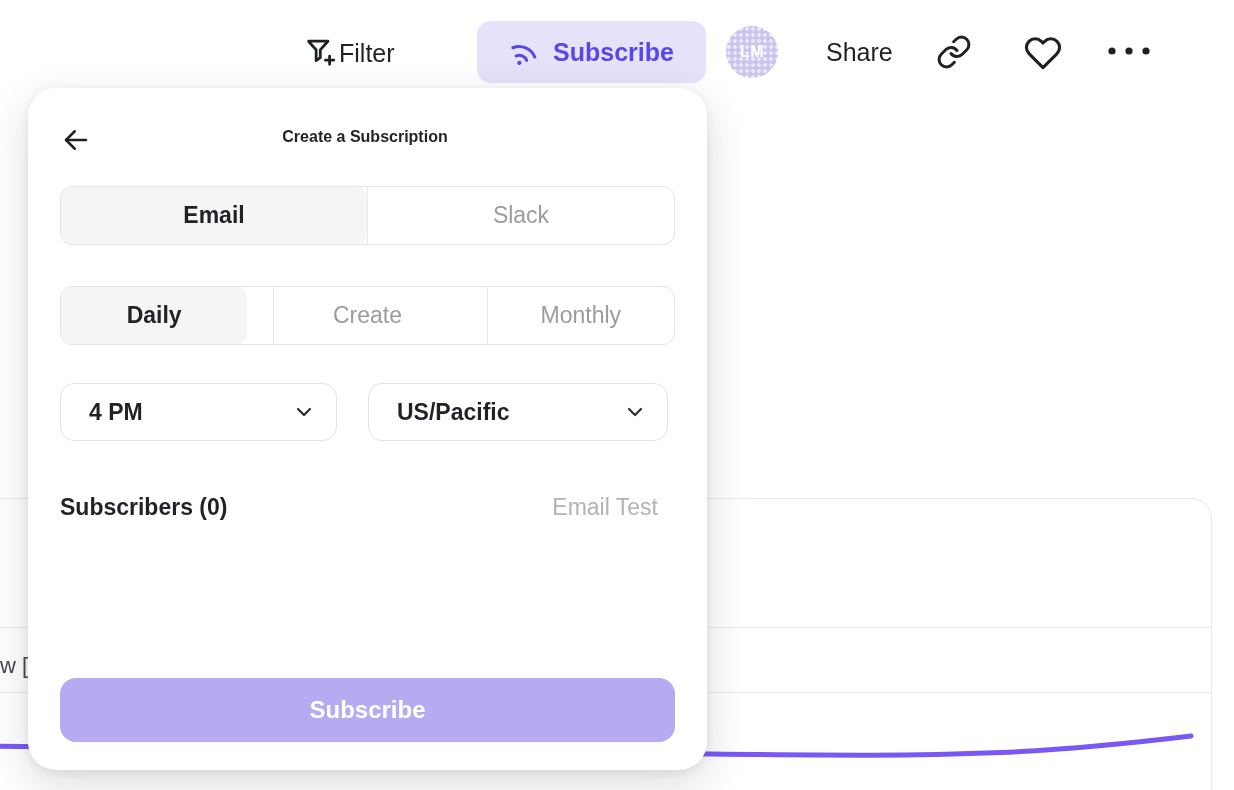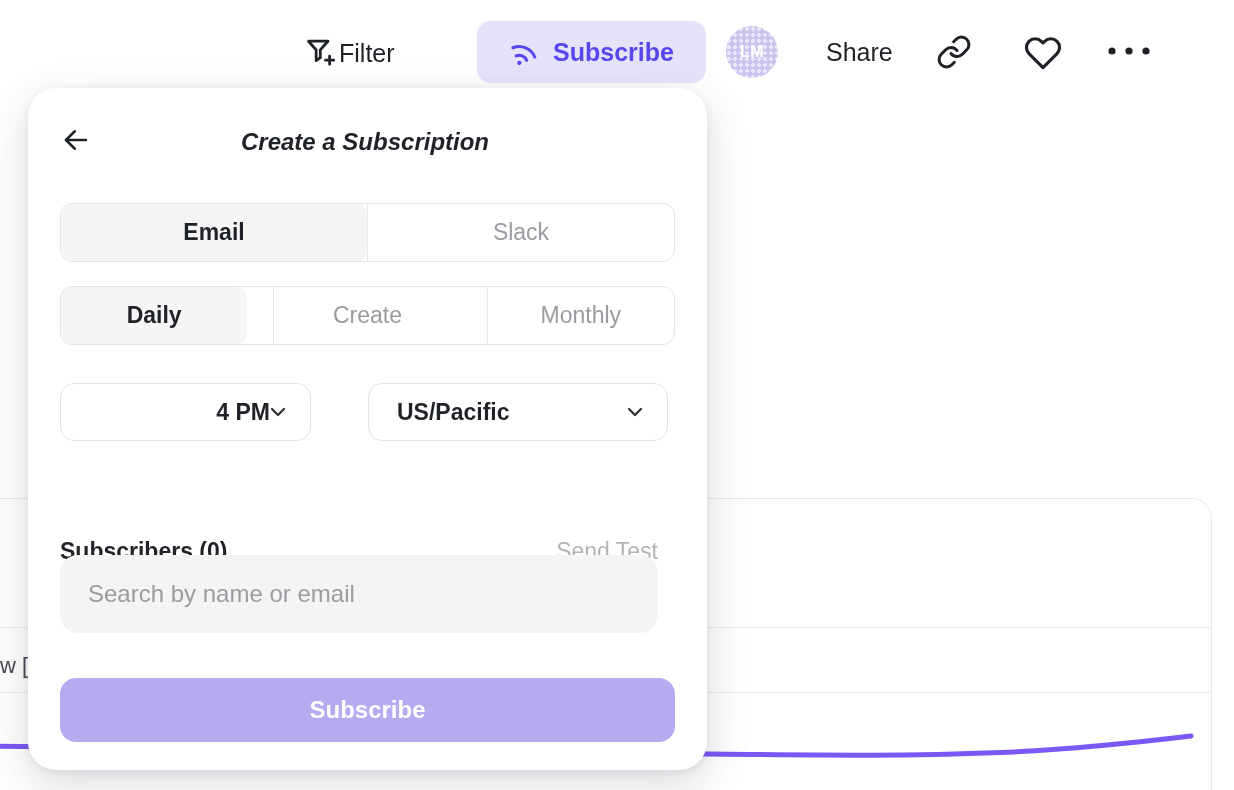--- a/index.html
+++ b/index.html
@@ -49,50 +49,50 @@
   
   .modal {
     position:absolute; left:28px; top:88px; width:679px; height:682px;
     background:#fff; border-radius:28px;
     box-shadow:0 14px 44px rgba(35,35,60,.16), 0 2px 10px rgba(35,35,60,.08);
   }
   .back-btn { position:absolute; left:32px; top:36px; width:32px; height:32px;
     display:flex; align-items:center; justify-content:center; cursor:pointer; }
   .modal-title {
     position:absolute; left:0; right:5px; top:40px; text-align:center;
-    font-size:24px; font-weight:600; color:#1f2227;font-style:italic;
+    font-size:16px; font-weight:600; color:#1f2227;
   }
   .seg {
     position:absolute; left:32px; width:615px; height:59px;
     border:1px solid #e4e4e8; border-radius:12px; display:flex; overflow:hidden;
     background:#fff;
   }
-  .seg.channels { top:115px; }
+  .seg.channels { top:98px; }
   .seg.freq { top:198px;gap:26px; }
   .seg-cell {
     flex:1; display:flex; align-items:center; justify-content:center;
     font-size:23px; font-weight:500; color:#9b9ba1; cursor:pointer;
     border-left:1px solid #e9e9ec;
   }
   .seg-cell:first-child { border-left:none; }
   .seg-cell.selected {
     background:#f5f5f6; color:#1f2227; font-weight:600; border-radius:10px;
     border-left:none;
   }
   .select-box {
     position:absolute; top:295px; height:58px; border:1px solid #e3e3e6;
     border-radius:14px; display:flex; align-items:center; justify-content:space-between;
     padding:0 24px 0 28px; cursor:pointer; background:#fff;
   }
   .select-box .val { font-size:23px; font-weight:600; color:#1f2227; }
-  .select-time { left:32px; width:251px;justify-content:flex-end; }
+  .select-time { left:32px; width:277px; }
   .select-tz   { left:340px; width:300px; }
   .subs-row {
     position:absolute; left:32px; top:404px; width:598px; height:30px;
-    display:flex; align-items:center; justify-content:space-between;margin-top:44px;
+    display:flex; align-items:center; justify-content:space-between;
   }
   .subs-label { font-size:23px; font-weight:600; color:#1f2227; }
   .send-test { font-size:23px; font-weight:500; color:#b2b2b8; cursor:pointer; }
   .search-input {
     position:absolute; left:32px; top:467px; width:598px; height:78px;
     background:#f4f4f5; border:none; border-radius:18px; padding:0 28px;
     font-family:"Liberation Sans", sans-serif; font-size:24px; color:#1f2227;
     outline:none;
   }
   .search-input::placeholder { color:#9b9ba1; }
@@ -208,20 +208,19 @@
     <span class="val">US/Pacific</span>
     <span>
       <svg width="16" height="10" viewBox="0 0 16 10" fill="none" stroke="#2b2e33" stroke-width="2.2" stroke-linecap="round" stroke-linejoin="round">
         <polyline points="2 2 8 8 14 2"></polyline>
       </svg>
     </span>
   </div>
 
   <div class="subs-row">
     <span class="subs-label">Subscribers (0)</span>
-    <span class="send-test">Send Test</span>
-  </div>
-
-  <input class="search-input" type="text" placeholder="Search by name or email" style="">
+    <span class="send-test">Email Test</span>
+  </div>
+
 
   <button class="submit-btn" style="background:#b4abf0;">Subscribe</button>
 
 </div>
 
 </body></html>

